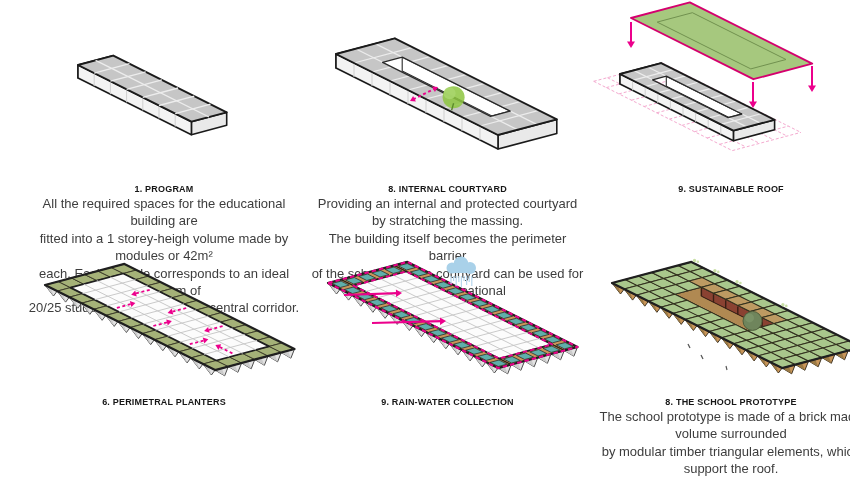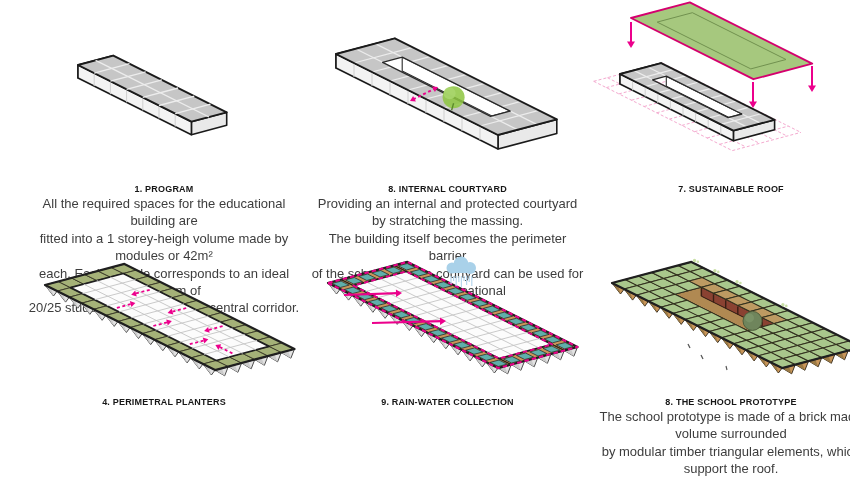--- a/index.html
+++ b/index.html
@@ -178,21 +178,21 @@
         </g>
         <g>
           <line x1="41" y1="22" x2="41" y2="43.5" stroke="#ec008c" stroke-width="2"></line>
           <polygon points="41,48 37,41.5 45,41.5" fill="#ec008c" stroke="none" stroke-width="0" stroke-linejoin="round"></polygon>
           <line x1="222" y1="66" x2="222" y2="87.5" stroke="#ec008c" stroke-width="2"></line>
           <polygon points="222,92 218,85.5 226,85.5" fill="#ec008c" stroke="none" stroke-width="0" stroke-linejoin="round"></polygon>
           <line x1="163" y1="82" x2="163" y2="103.5" stroke="#ec008c" stroke-width="2"></line>
           <polygon points="163,108 159,101.5 167,101.5" fill="#ec008c" stroke="none" stroke-width="0" stroke-linejoin="round"></polygon>
         </g>
       </svg>
-    <h3 class="cap-title">7. SUSTAINABLE ROOF</h3>
+    <h3 class="cap-title">9. SUSTAINABLE ROOF</h3>
   </section>
 
   <section class="panel">
     <svg class="diagram r2" id="dia3" viewBox="0 0 283 146">
         <polygon points="22,36 34.2,42.1 30.5,47" fill="#e3e3e3" stroke="#3a3a3a" stroke-width="0.9" stroke-linejoin="round"></polygon>
         <polygon points="22,36 30.5,47 28.1,39" fill="#cbcbcb" stroke="none" stroke-width="0" stroke-linejoin="round"></polygon>
         <polygon points="34.2,42.1 46.3,48.2 42.6,53.1" fill="#e3e3e3" stroke="#3a3a3a" stroke-width="0.9" stroke-linejoin="round"></polygon>
         <polygon points="34.2,42.1 42.6,53.1 40.2,45.1" fill="#cbcbcb" stroke="none" stroke-width="0" stroke-linejoin="round"></polygon>
         <polygon points="46.3,48.2 58.5,54.2 54.8,59.2" fill="#e3e3e3" stroke="#3a3a3a" stroke-width="0.9" stroke-linejoin="round"></polygon>
         <polygon points="46.3,48.2 54.8,59.2 52.4,51.2" fill="#cbcbcb" stroke="none" stroke-width="0" stroke-linejoin="round"></polygon>
@@ -292,21 +292,21 @@
           <line x1="93.9" y1="58.8" x2="109" y2="54.8" stroke="#ec008c" stroke-width="1.8" stroke-dasharray="3,2.6"></line>
           <polygon points="112.4,53.9 108.4,58.1 106.8,52.1" fill="#ec008c" stroke="none" stroke-width="0" stroke-linejoin="round"></polygon>
           <line x1="130.3" y1="77" x2="145.5" y2="73" stroke="#ec008c" stroke-width="1.8" stroke-dasharray="3,2.6"></line>
           <polygon points="148.8,72.1 144.8,76.4 143.2,70.4" fill="#ec008c" stroke="none" stroke-width="0" stroke-linejoin="round"></polygon>
           <line x1="166.8" y1="95.2" x2="181.9" y2="91.2" stroke="#ec008c" stroke-width="1.8" stroke-dasharray="3,2.6"></line>
           <polygon points="185.3,90.3 181.3,94.6 179.7,88.6" fill="#ec008c" stroke="none" stroke-width="0" stroke-linejoin="round"></polygon>
           <line x1="209.4" y1="104.4" x2="195.5" y2="97.4" stroke="#ec008c" stroke-width="1.8" stroke-dasharray="3,2.6"></line>
           <polygon points="192.4,95.9 198.2,95.3 195.5,100.9" fill="#ec008c" stroke="none" stroke-width="0" stroke-linejoin="round"></polygon>
         </g>
       </svg>
-    <h3 class="cap-title">4. PERIMETRAL PLANTERS</h3>
+    <h3 class="cap-title">6. PERIMETRAL PLANTERS</h3>
   </section>
 
   <section class="panel">
     <svg class="diagram r2" id="dia4" viewBox="0 0 283 146">
         <polygon points="22,34 34.2,40.1 30.5,45" fill="#e3e3e3" stroke="#3a3a3a" stroke-width="0.9" stroke-linejoin="round"></polygon>
         <polygon points="22,34 30.5,45 28.1,37" fill="#cbcbcb" stroke="none" stroke-width="0" stroke-linejoin="round"></polygon>
         <polygon points="34.2,40.1 46.3,46.2 42.6,51.1" fill="#e3e3e3" stroke="#3a3a3a" stroke-width="0.9" stroke-linejoin="round"></polygon>
         <polygon points="34.2,40.1 42.6,51.1 40.2,43.1" fill="#cbcbcb" stroke="none" stroke-width="0" stroke-linejoin="round"></polygon>
         <polygon points="46.3,46.2 58.5,52.2 54.8,57.2" fill="#e3e3e3" stroke="#3a3a3a" stroke-width="0.9" stroke-linejoin="round"></polygon>
         <polygon points="46.3,46.2 54.8,57.2 52.4,49.2" fill="#cbcbcb" stroke="none" stroke-width="0" stroke-linejoin="round"></polygon>

